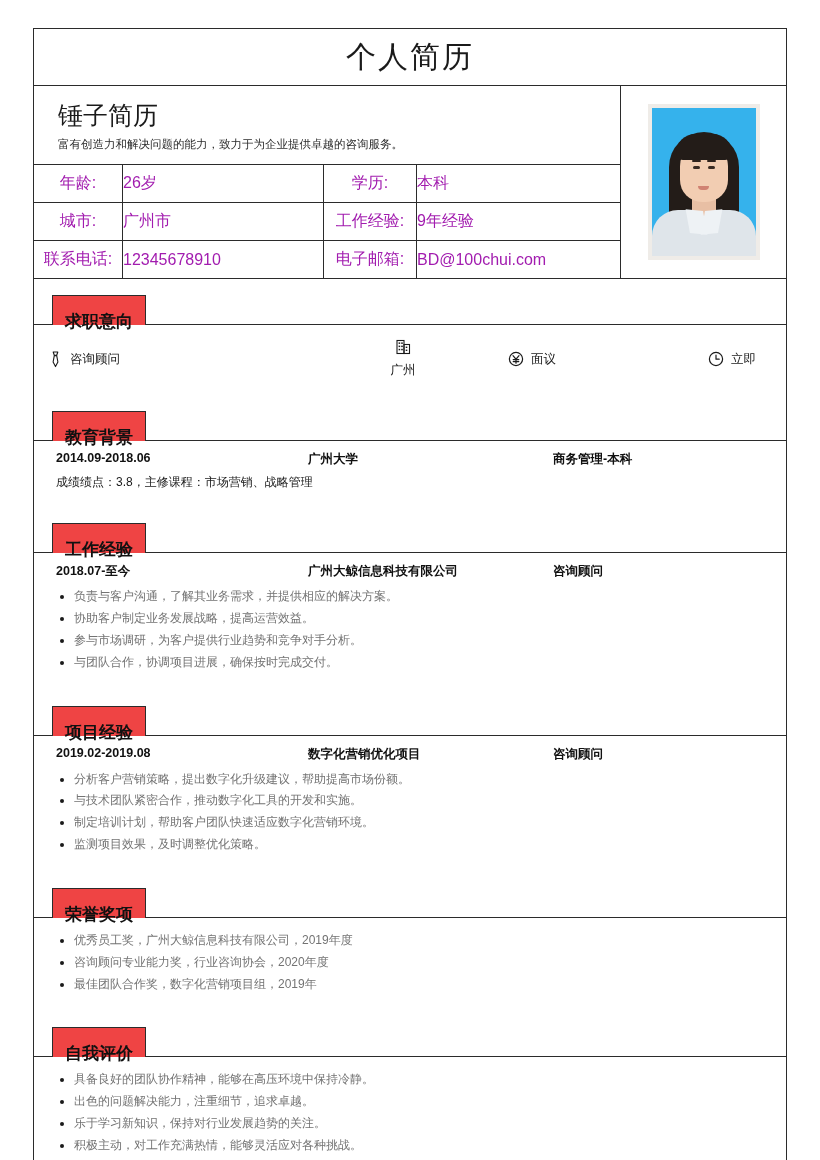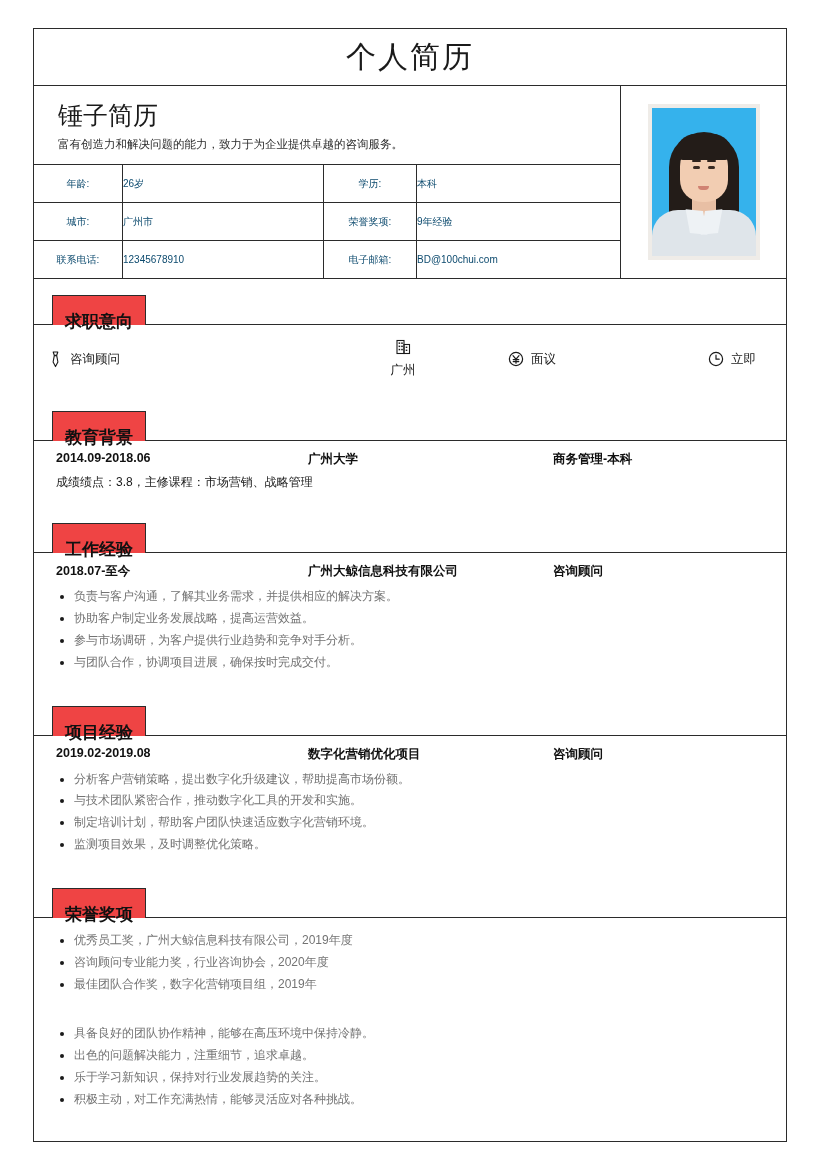--- a/index.html
+++ b/index.html
@@ -72,22 +72,22 @@
 
   .info-table {
     width: 100%;
     border-collapse: collapse;
     table-layout: fixed;
   }
   .info-table td {
     border: 0;
     border-bottom: 1px solid #2b2b2b;
     height: 37px;
-    font-size: 10px;
-    color: #0c4a6e;
+    font-size: 16px;
+    color: #a21caf;
     vertical-align: middle;
     padding: 0;
   }
   .info-table tr:last-child td { border-bottom: 0; }
   .info-table td.lbl {
     width: 88px;
     text-align: center;
     border-right: 1px solid #2b2b2b;
   }
   .info-table td.lbl.lbl2 { width: 92px; }
@@ -322,21 +322,21 @@
         <tbody>
             <tr>
           <td class="lbl">年龄:</td>
           <td class="val val1">26岁</td>
           <td class="lbl lbl2">学历:</td>
           <td class="val">本科</td>
         </tr>
         <tr>
           <td class="lbl">城市:</td>
           <td class="val val1">广州市</td>
-          <td class="lbl lbl2">荣誉奖项:</td>
+          <td class="lbl lbl2">工作经验:</td>
           <td class="val">9年经验</td>
         </tr>
         <tr>
           <td class="lbl">联系电话:</td>
           <td class="val val1">12345678910</td>
           <td class="lbl lbl2">电子邮箱:</td>
           <td class="val">BD@100chui.com</td>
         </tr>
       </tbody>
         </table>
@@ -503,20 +503,26 @@
       <ul class="bullets">
         <li>优秀员工奖，广州大鲸信息科技有限公司，2019年度</li>
         <li>咨询顾问专业能力奖，行业咨询协会，2020年度</li>
         <li>最佳团队合作奖，数字化营销项目组，2019年</li>
       </ul>
       <div class="sec-bottom-pad"></div>
     </div>
   </div>
 
   <div class="section">
+    <div class="sec-head">
+      <div class="rule"></div>
+      <div class="tab">
+        <span class="tab-label">自我评价</span>
+      </div>
+    </div>
     <div class="sec-body">
       <ul class="bullets">
         <li>具备良好的团队协作精神，能够在高压环境中保持冷静。</li>
         <li>出色的问题解决能力，注重细节，追求卓越。</li>
         <li>乐于学习新知识，保持对行业发展趋势的关注。</li>
         <li>积极主动，对工作充满热情，能够灵活应对各种挑战。</li>
       </ul>
       <div class="tail-pad"></div>
     </div>
   </div>

